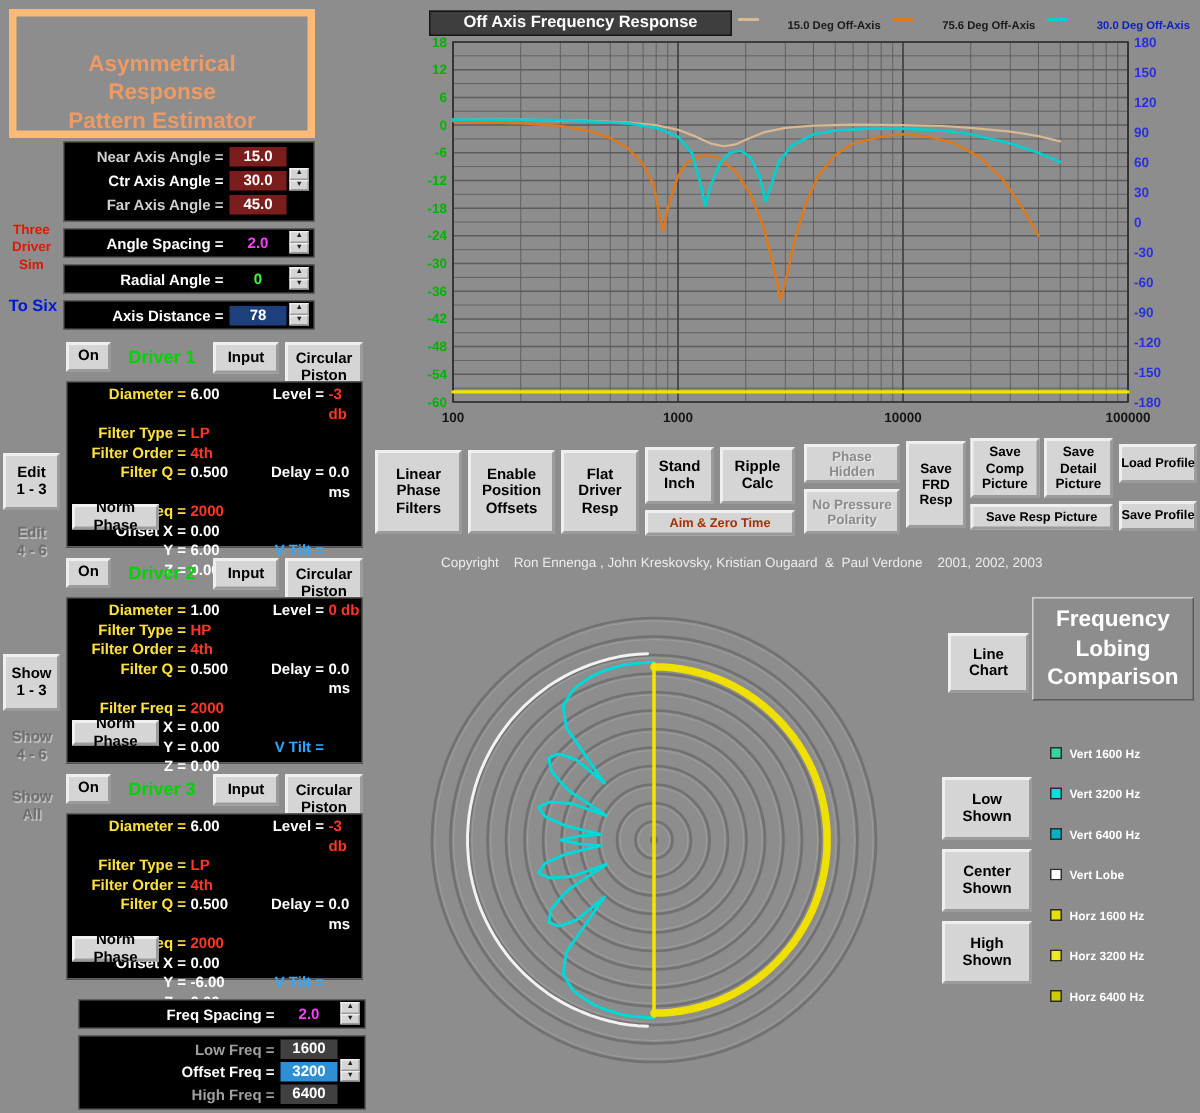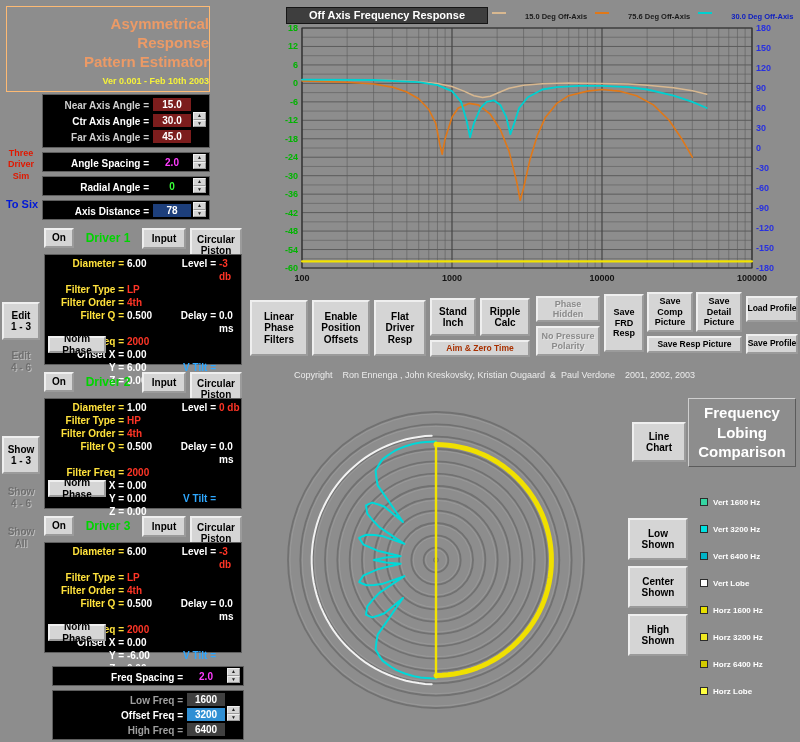--- a/index.html
+++ b/index.html
@@ -19,21 +19,21 @@
 .vbox{width:38px;text-align:center;font-size:10px;font-weight:bold;padding:1px 0}
 .sp{width:13px;height:15px;display:flex;flex-direction:column;margin-left:2px;flex:none}
 .sp b{flex:1;background:#d5d5d5;border:1px outset #efefef;font-size:5px;line-height:5px;text-align:center;color:#222;font-weight:normal;cursor:pointer}
 .spacer{width:15px;flex:none}
 .lg{color:#cfcfcf}.w{color:#fff}.y{color:#ffe23c}.r{color:#ff3526}.cb{color:#2fa8ff}
 .gy{color:#9f9f9f}.mg{color:#ff3cff}.gn{color:#39ff39}
 .bg-red{background:#7c1d1d;color:#fff}
 .bg-blue{background:#1d3f7c;color:#fff}
 .bg-teal{background:#404040;color:#fff}
 .bg-b2{background:#2f8fd4;color:#fff}
-#title-panel{left:6px;top:6px;width:204px;height:86px;border:1px solid #fdba74;text-align:right;padding-top:8px}
+#title-panel{left:6px;top:6px;width:204px;height:86px;border:5px solid #fdba74;text-align:center;padding-top:23px}
 #title-panel .t{font:bold 15px/1.25 "Liberation Sans",sans-serif;color:#ec9a66;white-space:pre-line}
 #title-panel .v{margin-top:5px;font:bold 9px "Liberation Sans",sans-serif;color:#f6f23a}
 #chart-header{left:286px;top:7px;width:202px;height:17px;background:#3e3e3e;border:1px solid #151515;color:#fff;font:bold 11px/15px "Liberation Sans",sans-serif;text-align:center}
 #chart-legend{left:492px;top:8px;width:306px;height:16px;display:flex;align-items:center;gap:8px;font:bold 7.5px "Liberation Sans",sans-serif}
 .cleg{display:flex;gap:19px;white-space:nowrap}
 .cleg-line{display:inline-block;width:14px;height:2px}
 .drv{position:absolute;left:44px;width:198px;height:138px}
 .drv .b-on{left:0;top:0;width:30px;height:20px}
 .drv .name{position:absolute;left:32px;top:3px;width:64px;text-align:center;font:bold 12px "Liberation Sans",sans-serif;color:#00d400}
 .drv .b-input{left:98px;top:0;width:44px;height:21px}
@@ -503,19 +503,15 @@
         <span class="pleg-tx">Horz 1600 Hz</span>
       </div>
       <div class="pleg">
         <span class="pleg-sw" style="background: rgb(240, 232, 32);"></span>
         <span class="pleg-tx">Horz 3200 Hz</span>
       </div>
       <div class="pleg">
         <span class="pleg-sw" style="background: rgb(210, 202, 0);"></span>
         <span class="pleg-tx">Horz 6400 Hz</span>
       </div>
-      <div class="pleg">
-        <span class="pleg-sw" style="background: rgb(255, 255, 64);"></span>
-        <span class="pleg-tx">Horz Lobe</span>
-      </div>
     </div>
 
 </div>
 
 </body></html>

